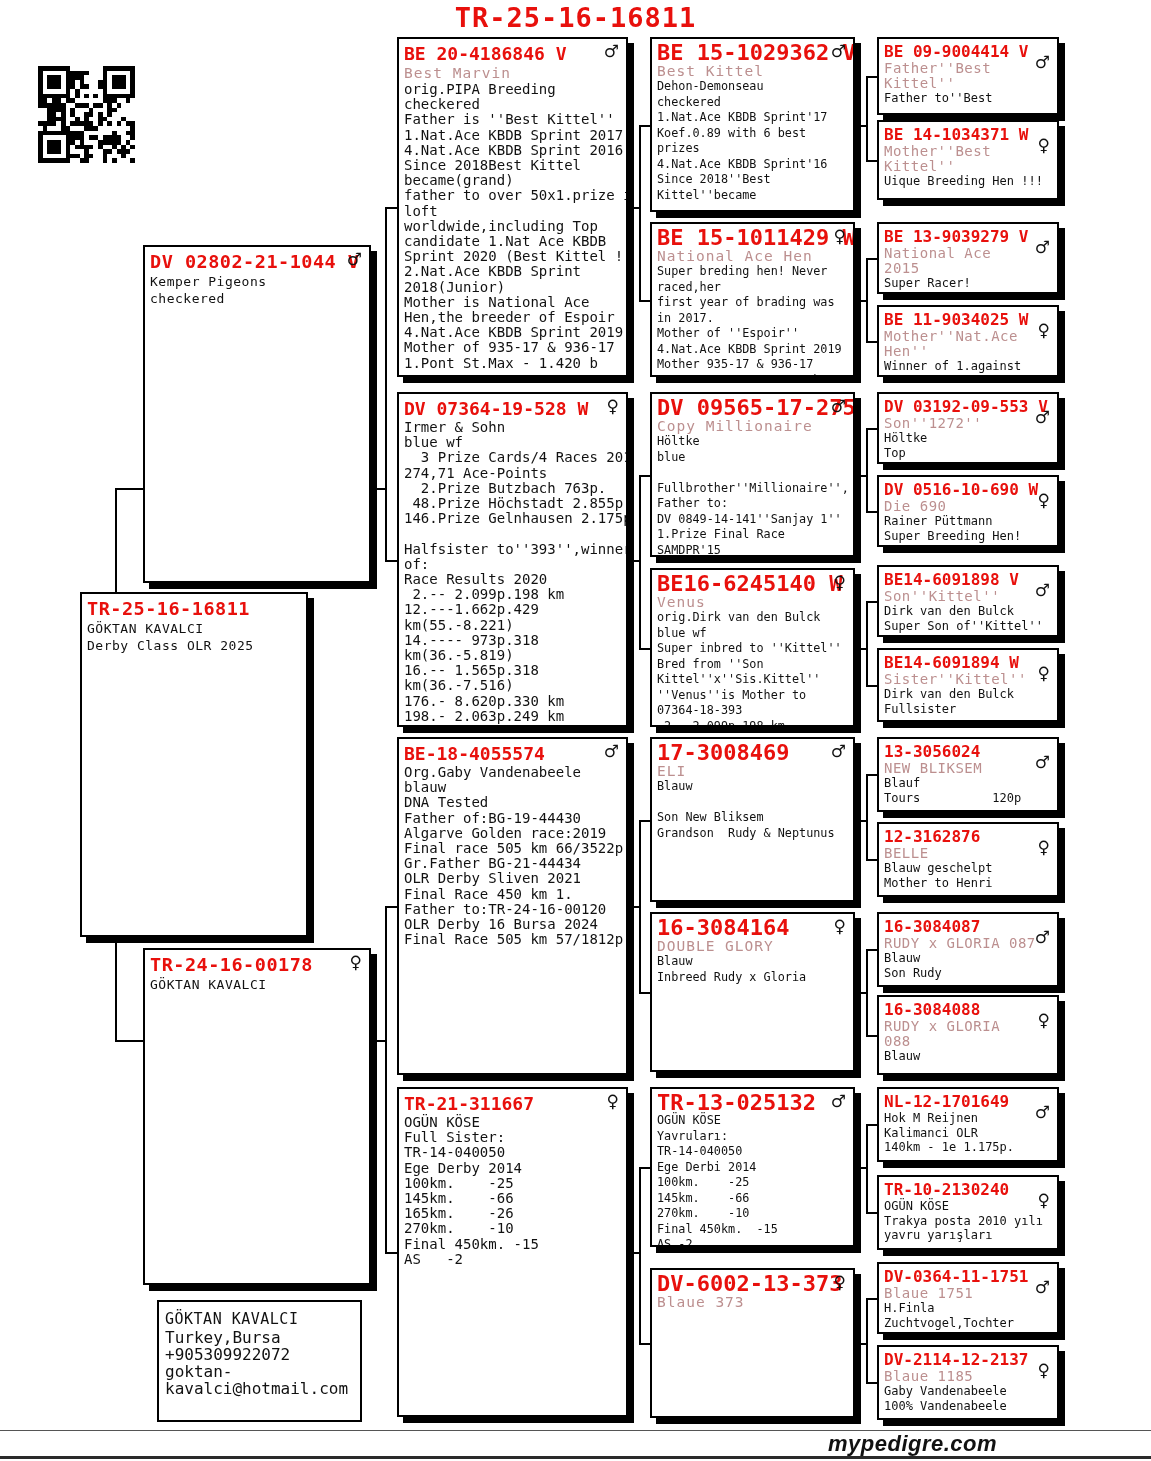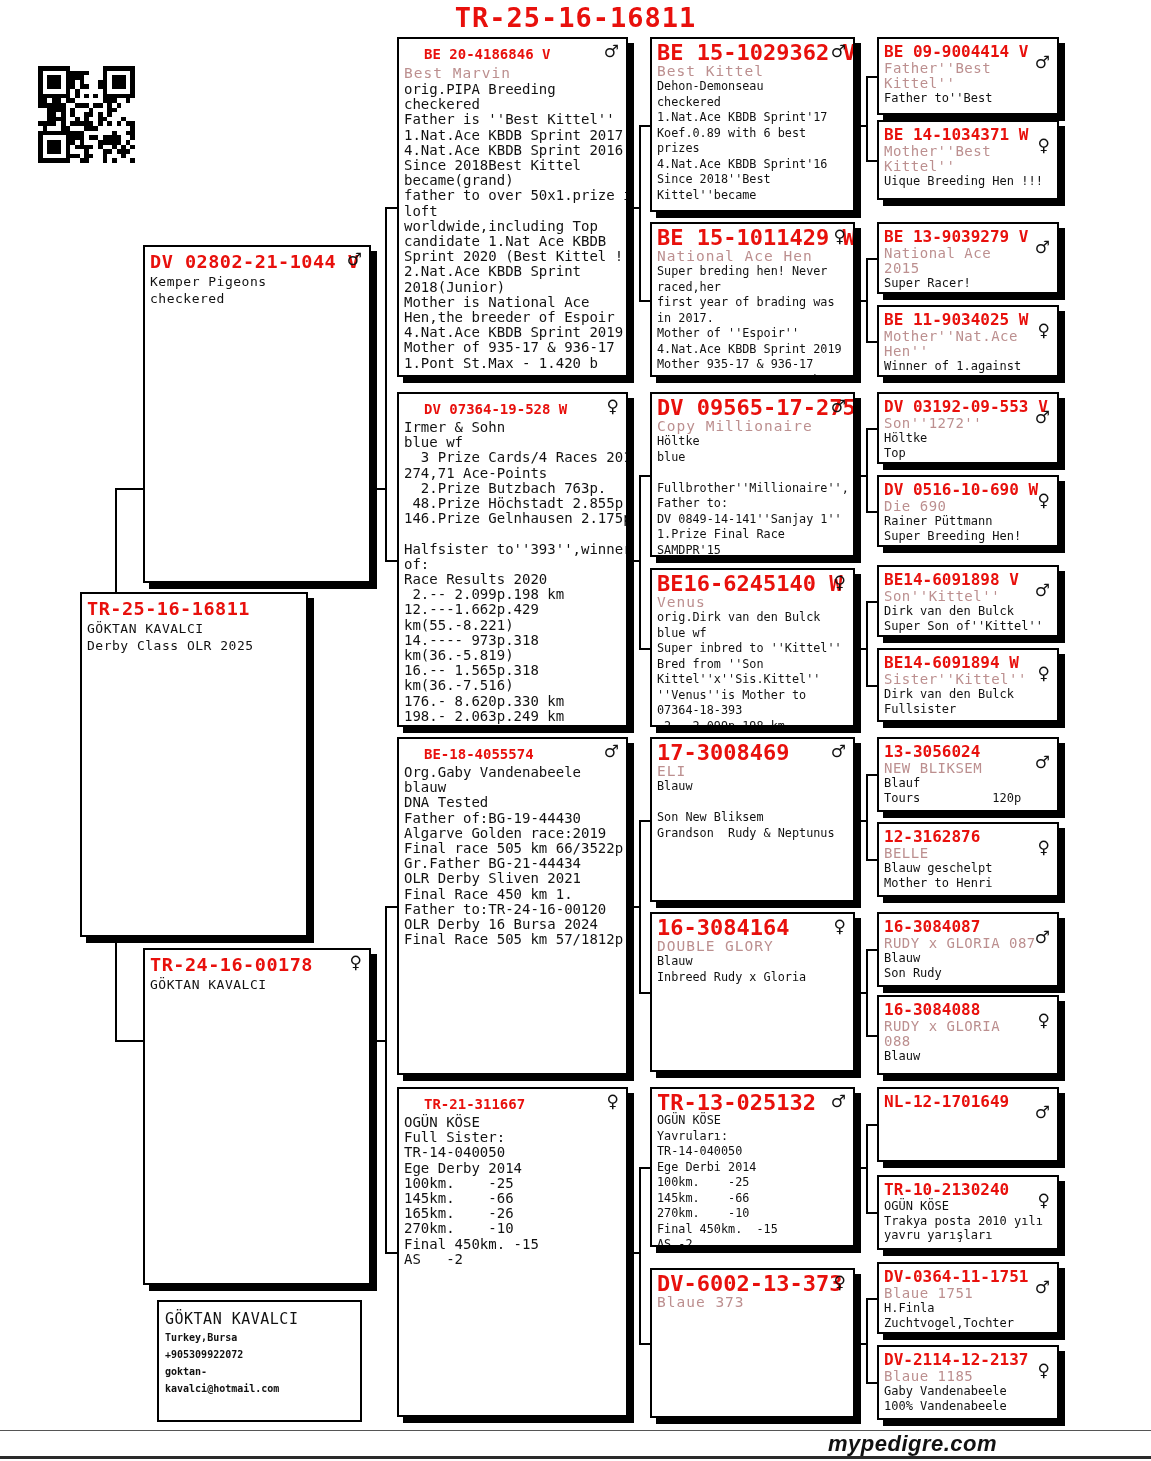--- a/index.html
+++ b/index.html
@@ -4,40 +4,40 @@
 <style>
   html,body{margin:0;padding:0;background:#fff;}
   #page{position:relative;width:1151px;height:1461px;background:#ffffff;overflow:hidden;
         font-family:"DejaVu Sans Mono",monospace;color:var(--text,#111);}
   #page-title{position:absolute;top:2px;left:0;right:0;text-align:center;
         font-size:27px;font-weight:bold;color:var(--ring,#e8100c);letter-spacing:1px;}
   .pbox{position:absolute;background:#fff;border:2px solid #000;box-shadow:6px 6px 0 #000;
         overflow:hidden;padding:4px 5px;box-sizing:border-box;}
   .ring{color:var(--ring,#e8100c);font-weight:bold;white-space:pre;line-height:22px;}
   .g1 .ring{font-size:18.5px;letter-spacing:0.5px;}
-  .g2 .ring{font-size:14px;margin-left:20px;}
+  .g2 .ring{font-size:18px;}
   .g3 .ring{font-size:22px;line-height:20px;}
   .g4 .ring{font-size:16px;line-height:18px;}
   .pname{color:var(--name,#bc8f8f);white-space:pre-line;font-size:14.5px;line-height:17px;letter-spacing:1px;}
   .g4 .pname{font-size:14px;line-height:15px;letter-spacing:0.5px;}
   .g3 .pname{line-height:16px;}
   .pbody{white-space:pre;color:var(--text,#111);}
   .g1 .pbody{font-size:13px;line-height:17px;letter-spacing:0.5px;}
   .g2 .pbody{font-size:14px;line-height:15.2px;}
   .g3 .pbody{font-size:11.8px;line-height:15.5px;}
   .g4 .pbody{font-size:12px;line-height:14.5px;}
   .sex{position:absolute;right:7px;top:4px;font-size:17px;line-height:17px;color:#111;
        font-family:"DejaVu Sans",sans-serif;font-weight:normal;}
   .g4 .sex{top:15px;}
   .cline{position:absolute;background:var(--line,#000);}
   #qr{position:absolute;left:38px;top:66px;width:97px;height:97px;}
   #contact-card{position:absolute;left:157px;top:1300px;width:205px;height:122px;
         border:2px solid #000;box-sizing:border-box;background:#fff;padding:8px 6px;}
   #contact-name{font-size:15px;line-height:19px;letter-spacing:0.5px;}
-  #contact-lines{font-size:10px;line-height:17px;white-space:pre-line;font-weight:bold;}
+  #contact-lines{font-size:16px;line-height:17px;white-space:pre-line;}
   #footer-rule{position:absolute;left:0;top:1430px;width:1151px;height:1px;background:#555;}
   #bottom-border{position:absolute;left:0;top:1456px;width:1151px;height:3px;background:#2a2a2a;}
   #brand{position:absolute;left:828px;top:1431px;font-family:"Liberation Sans",sans-serif;
         font-style:italic;font-weight:bold;font-size:22px;color:#111;letter-spacing:0.5px;}
 </style>
 </head>
 <body>
 
 <div id="page">
   <div id="page-title">TR-25-16-16811</div>
@@ -542,20 +542,23 @@
       <div class="pbox g4" style="left: 877px; top: 995px; width: 182px; height: 80px;">
         <span class="sex">♀</span>
         <div class="ring">16-3084088</div>
         <div class="pname">RUDY x GLORIA
 088</div>
         <div class="pbody">Blauw</div>
       </div>
       <div class="pbox g4" style="left: 877px; top: 1087px; width: 182px; height: 75px;">
         <span class="sex">♂</span>
         <div class="ring">NL-12-1701649</div>
+        <div class="pbody">Hok M Reijnen
+Kalimanci OLR
+140km - 1e 1.175p.</div>
       </div>
       <div class="pbox g4" style="left: 877px; top: 1175px; width: 182px; height: 75px;">
         <span class="sex">♀</span>
         <div class="ring">TR-10-2130240</div>
         <div class="pbody">OGÜN KÖSE
 Trakya posta 2010 yılı
 yavru yarışları</div>
       </div>
       <div class="pbox g4" style="left: 877px; top: 1262px; width: 182px; height: 72px;">
         <span class="sex">♂</span>

